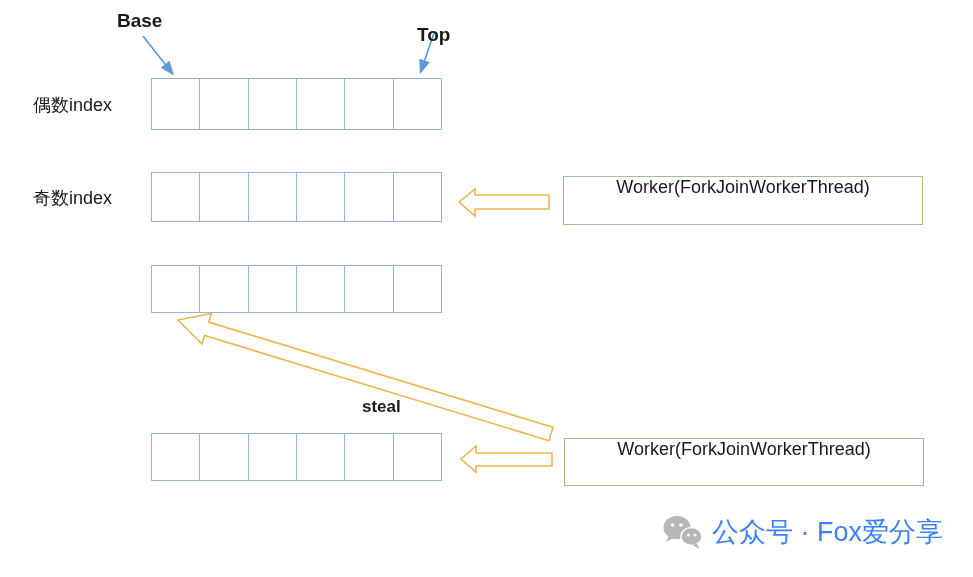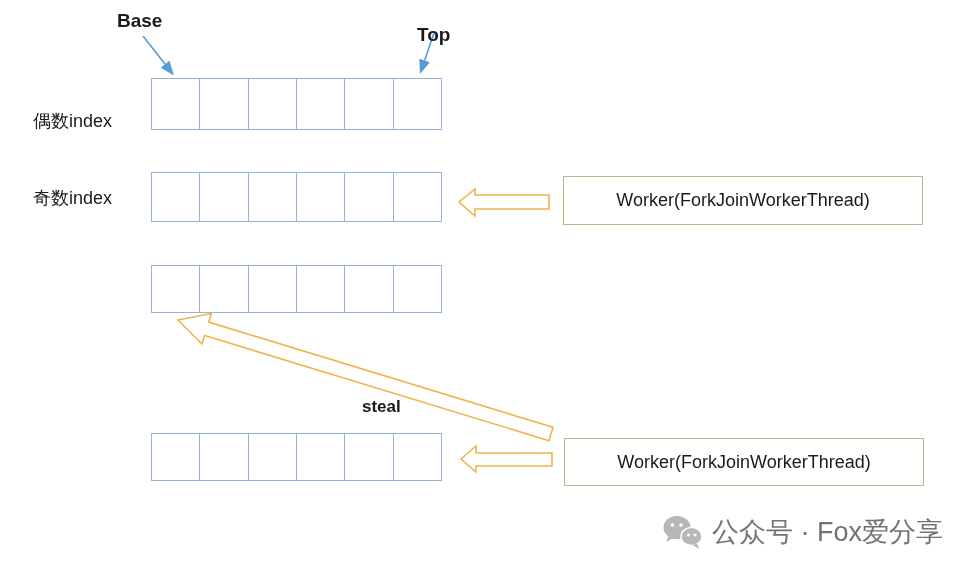--- a/index.html
+++ b/index.html
@@ -57,34 +57,34 @@
   }
   .queue-cell + .queue-cell {
     border-left: 1.5px solid #96B3D9;
   }
   .worker-box {
     position: absolute;
     box-sizing: border-box;
     border: 1.5px solid #A5C08F;
     background: #ffffff;
     display: flex;
-    align-items: center;
+    align-items: flex-start;
     justify-content: center;
     font-size: 18px;
     color: #1a1a1a;
     white-space: nowrap;
   }
   .watermark {
     position: absolute;
     left: 663px;
     top: 514px;
     display: flex;
     align-items: center;
     gap: 9px;
-    color: #737373;
+    color: #3b82f6;
     font-size: 27px;
     white-space: nowrap;
   }
 </style>
 </head>
 <body>
 
 <div class="canvas">
 
   <svg class="arrow-layer" viewBox="0 0 973 577">
@@ -101,21 +101,21 @@
     <polygon points="459,202 475,189 475,195 549,195 549,209 475,209 475,216" fill="#ffffff" stroke="#F0B44F" stroke-width="1.6" stroke-linejoin="miter"></polygon>
 
     <polygon points="461,459 476,446 476,453 552,453 552,466 476,466 476,472" fill="#ffffff" stroke="#F0B44F" stroke-width="1.6" stroke-linejoin="miter"></polygon>
 
     <polygon points="178,320 211.4,313.5 208.7,322.1 553,427.3 549,440.7 204.7,335.5 202,344.1" fill="#ffffff" stroke="#F0B44F" stroke-width="1.6" stroke-linejoin="miter"></polygon>
   </svg>
 
   <div class="label pointer-label" style="left:117px; top:10px;">Base</div>
   <div class="label pointer-label" style="left:417px; top:24px;">Top</div>
 
-  <div class="label row-label" style="left:33px; top:93px;margin-top:16px;">偶数index</div>
+  <div class="label row-label" style="left:33px; top:93px;">偶数index</div>
   <div class="label row-label" style="left:33px; top:186px;">奇数index</div>
 
   <div class="queue-row" style="top:78px; height:52px;">
       <div class="queue-cell"></div>
       <div class="queue-cell"></div>
       <div class="queue-cell"></div>
       <div class="queue-cell"></div>
       <div class="queue-cell"></div>
       <div class="queue-cell"></div>
     </div>

